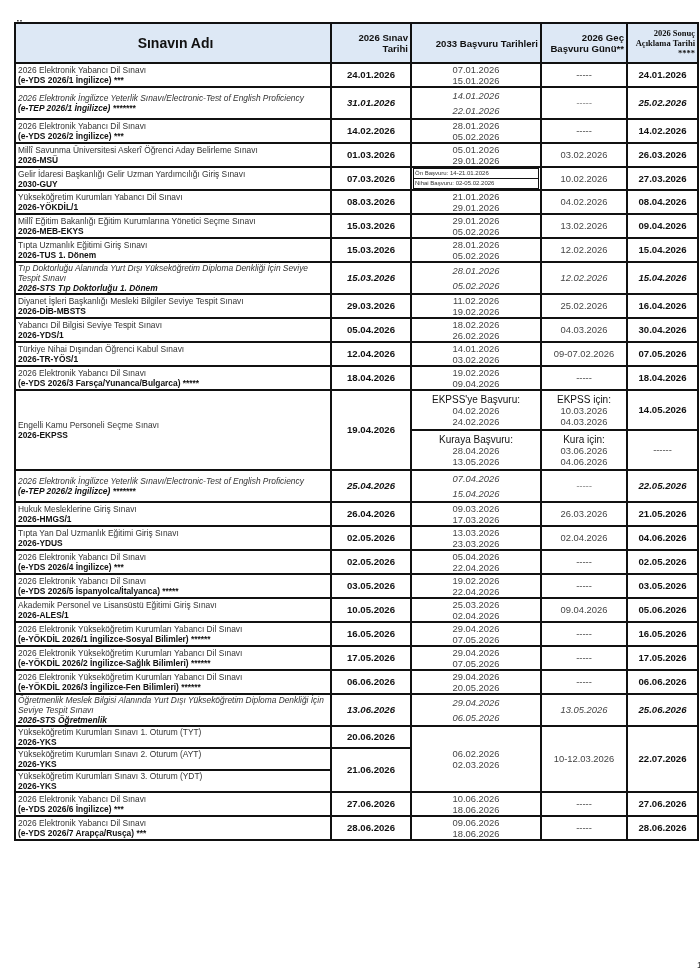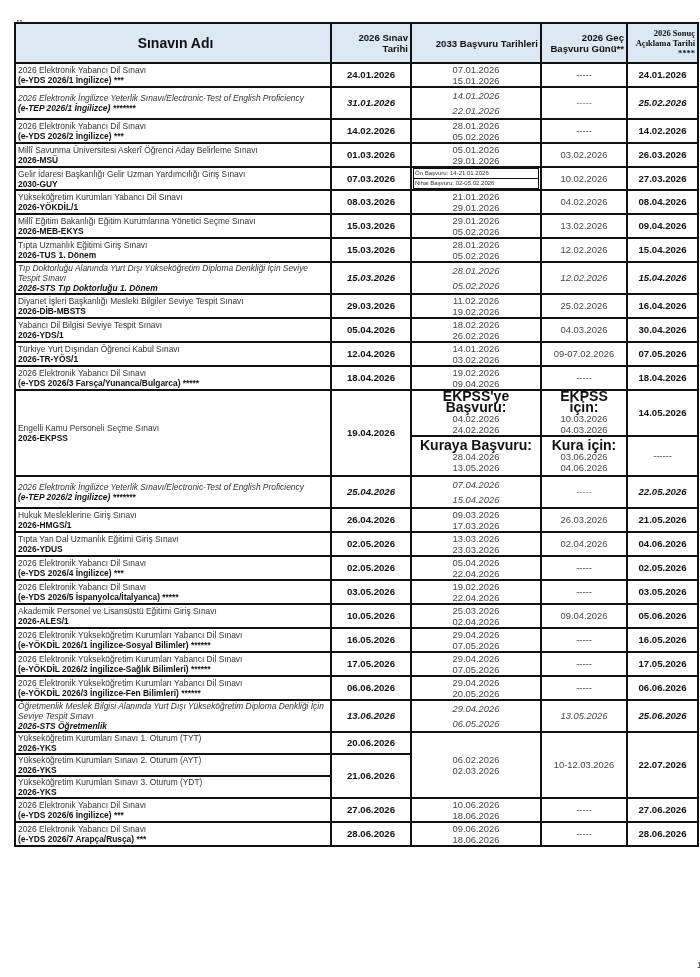--- a/index.html
+++ b/index.html
@@ -14,21 +14,21 @@
   td.name .code{font-weight:bold;color:#111;display:block;}
   td.name .desc{display:block;}
   td.date{text-align:center;font-weight:bold;font-size:9.6px;}
   td.app{text-align:center;font-size:9.4px;color:#444;line-height:11px;padding:0;}
   td.late{text-align:center;font-size:9.4px;color:#444;}
   td.res{text-align:center;font-weight:bold;font-size:9.6px;}
   .app-line{display:block;}
   .app-gap{display:block;height:4px;}
   .guy-box{display:block;text-align:left;font-size:6px;line-height:9px;border:1px solid #111;margin:0 1px;padding-left:1px;color:#333;}
   .guy-box + .guy-box{border-top:none;}
-  .sub-head{display:block;font-weight:bold;color:#111;font-size:14px;}
+  .sub-head{display:block;font-weight:normal;color:#111;font-size:10px;}
   .r2{height:20px;}
   .r3{height:32px;font-style:italic;}
   .pagenum{position:absolute;left:697px;top:960px;font-size:9px;color:#333;}
 </style>
 </head>
 <body>
 
 <div class="title">ÖSYM 2026 Yılı Sınav Takvimi *</div>
 
 <table>
@@ -189,21 +189,21 @@
         <td class="date">05.04.2026</td>
         <td class="app">
           <span class="app-line">18.02.2026</span>
           <span class="app-line">26.02.2026</span>
         </td>
         <td class="late">04.03.2026</td>
         <td class="res">30.04.2026</td>
       </tr>
       <tr class="r2">
         <td class="name">
-          <span class="desc">Türkiye Yurt Dışından Öğrenci Kabul Sınavı</span>
+          <span class="desc">Türkiye Nihai Dışından Öğrenci Kabul Sınavı</span>
           <span class="code">2026-TR-YÖS/1</span>
         </td>
         <td class="date">12.04.2026</td>
         <td class="app">
           <span class="app-line">14.01.2026</span>
           <span class="app-line">03.02.2026</span>
         </td>
         <td class="late">09-07.02.2026</td>
         <td class="res">07.05.2026</td>
       </tr>

